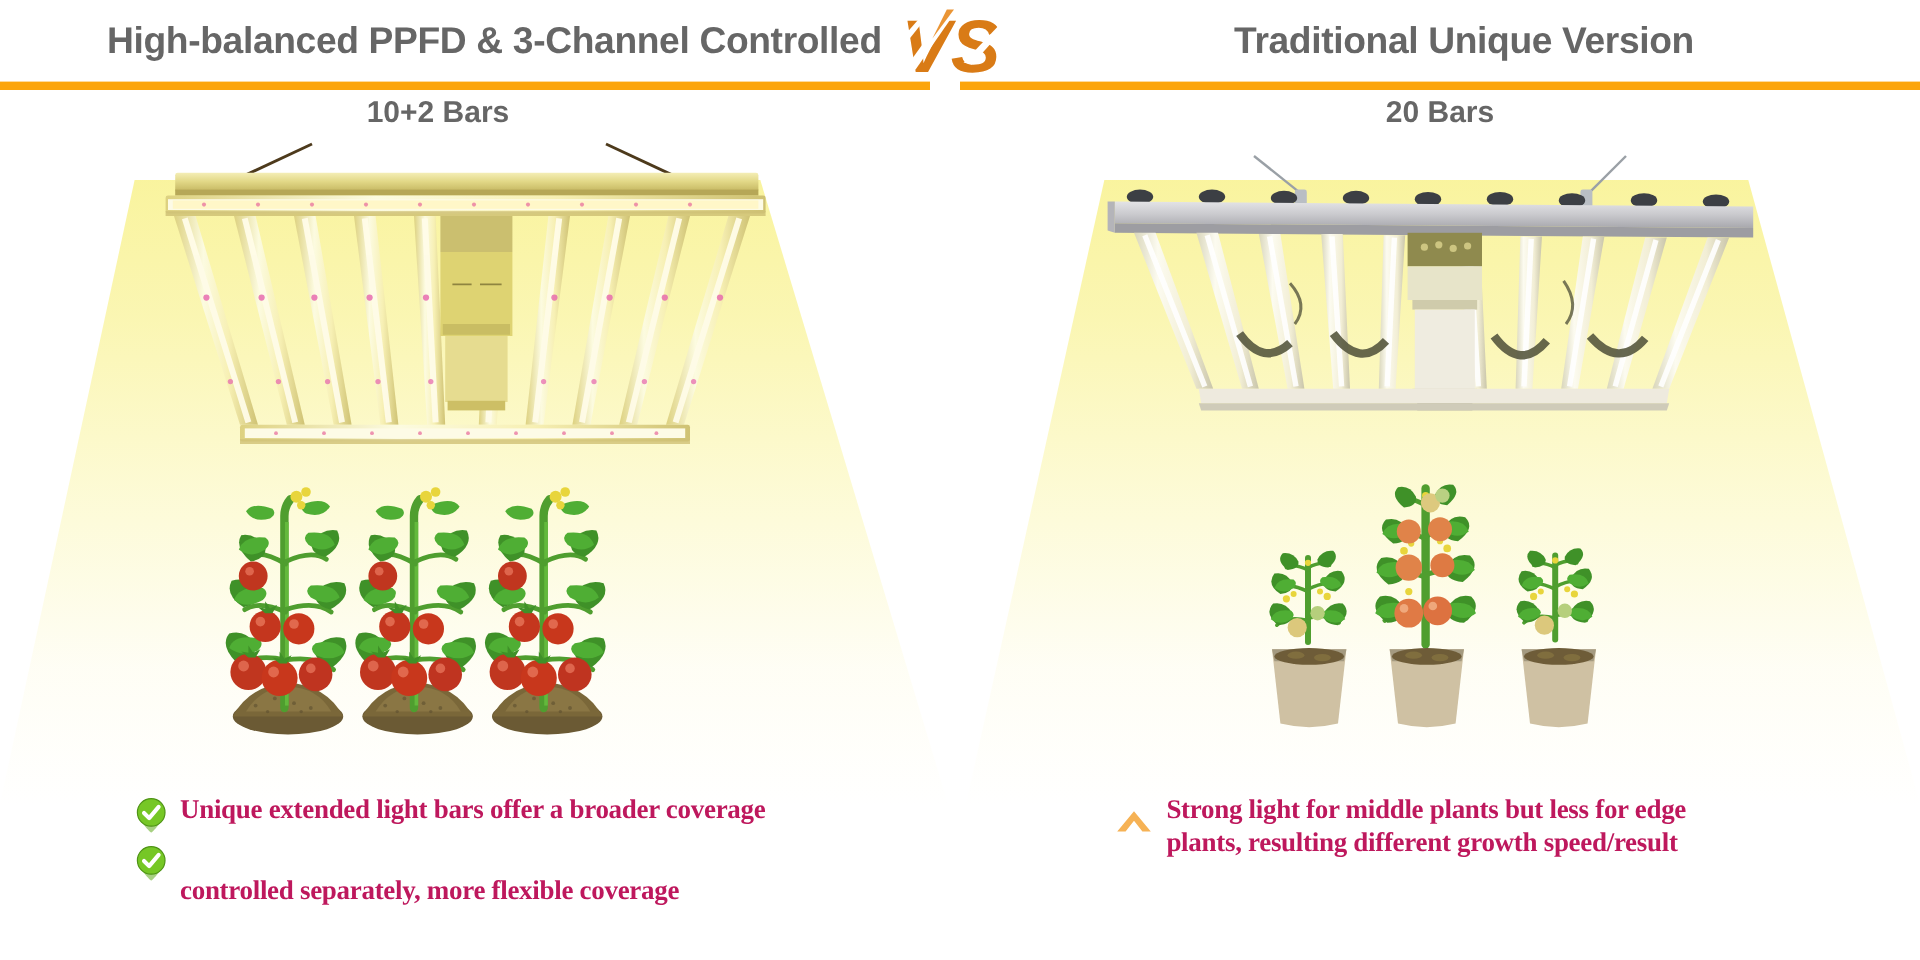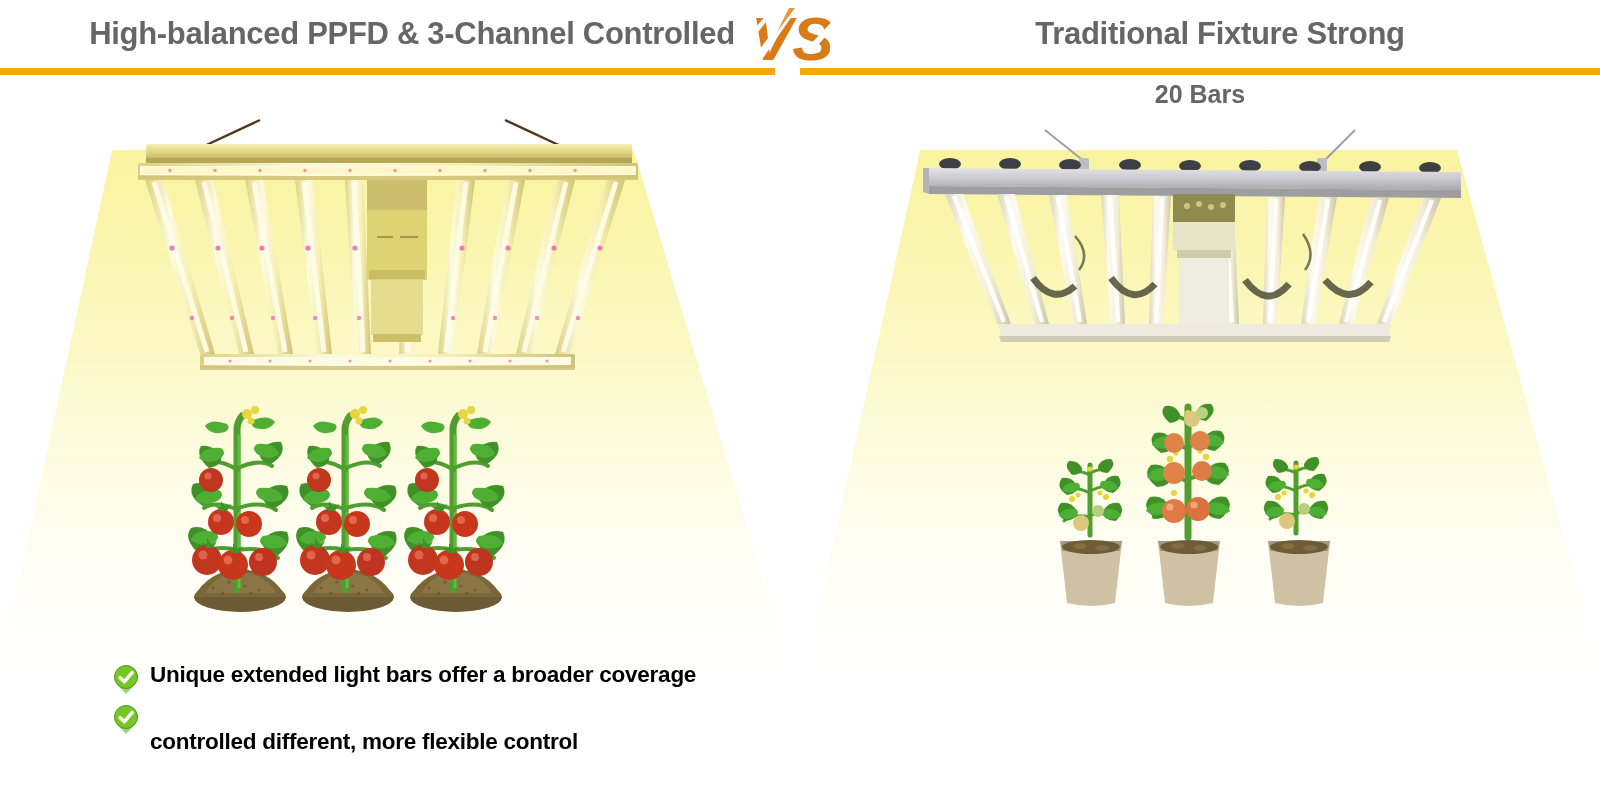--- a/index.html
+++ b/index.html
@@ -54,22 +54,22 @@
   #plants-left{position:absolute;left:185px;top:390px;width:400px;height:225px;}
   #plants-right{position:absolute;left:1050px;top:355px;width:300px;height:260px;}
   .plants{display:block;}
 
   
   .bullets{position:absolute;}
   #bul-left{left:112px;top:662px;width:680px;}
   #bul-right{left:928px;top:662px;width:620px;}
 
   .bullet{display:flex;align-items:flex-start;margin-bottom:8px;}
-  .bullet .txt{font-size:22.5px;font-weight:bold;color:#000000;line-height:26.5px;
-               letter-spacing:-0.25px;}
+  .bullet .txt{font-size:22.5px;font-weight:bold;color:#be185d;line-height:26.5px;
+               letter-spacing:-0.25px;font-family:Liberation Serif, serif;}
   .bullet .ico{flex:0 0 auto;margin-right:10px;margin-top:2px;}
 
   .chk{width:28px;height:30px;display:block;}
   .carat{width:34px;height:26px;display:block;margin-top:6px;}
 </style>
 </head>
 <body>
 
 <div id="stage">
 
@@ -531,25 +531,26 @@
         <use href="#pot" x="108" y="186"></use>
       </g>
       <g>
         <use href="#smallPlant" x="216" y="108"></use>
         <use href="#pot" x="218" y="186"></use>
       </g>
     </svg>
   </div>
 
   <div class="hdr-title" id="hdr-left">High-balanced PPFD &amp; 3-Channel Controlled</div>
-  <div class="hdr-title" id="hdr-right">Traditional Fixture Strong</div>
+  <div class="hdr-title" id="hdr-right">Traditional Unique Version</div>
 
   <div class="orange-rule" id="rule-left"></div>
   <div class="orange-rule" id="rule-right"></div>
 
+  <div class="sub-title" id="sub-left">10+2 Bars</div>
   <div class="sub-title" id="sub-right">20 Bars</div>
 
   <div id="vs-badge">
     <svg viewBox="0 0 132 72" width="132" height="72">
       <text x="18" y="56" font-family="'Liberation Sans','DejaVu Sans',sans-serif" font-size="62" font-weight="bold" font-style="italic" fill="#d97b16">VS</text>
       <g fill="#ffffff">
         <polygon points="22,52 58,2 66,2 30,54"></polygon>
         <polygon points="70,48 108,8 114,8 77,50"></polygon>
         <polygon points="8,40 36,8 41,8 14,42"></polygon>
       </g>
@@ -577,19 +578,32 @@
       <span class="ico">
         <svg class="chk" viewBox="0 0 28 30">
           <path d="M14,30 C14,30 3,20 3,13 A11,11 0 0 1 25,13 C25,20 14,30 14,30z" fill="#5faa1c" opacity=".55"></path>
           <circle cx="14" cy="13" r="11.5" fill="#76c726"></circle>
           <circle cx="14" cy="13" r="11.5" fill="none" stroke="#4f9416" stroke-width="1"></circle>
           <path d="M8,13.5 L12.3,17.8 L20.2,8.4" stroke="#ffffff" stroke-width="3.4" fill="none" stroke-linecap="round" stroke-linejoin="round"></path>
         </svg>
       </span>
       <span class="txt">
         <br>
-        <span>controlled different, more flexible control</span>
+        <span>controlled separately, more flexible coverage</span>
       </span>
     </div>
   </div>
 
+  <div class="bullets" id="bul-right">
+    <div class="bullet">
+      <span class="ico">
+        <svg class="carat" viewBox="0 0 34 26">
+          <path d="M3,23 L17,6 L31,23 L24,23 L17,14 L10,23 z" fill="#f6b255"></path>
+        </svg>
+      </span>
+      <span class="txt">
+        <span>Strong light for middle plants but less for edge</span><br>
+        <span>plants, resulting different growth speed/result</span>
+      </span>
+    </div>
+  </div>
 
 </div>
 
 </body></html>

